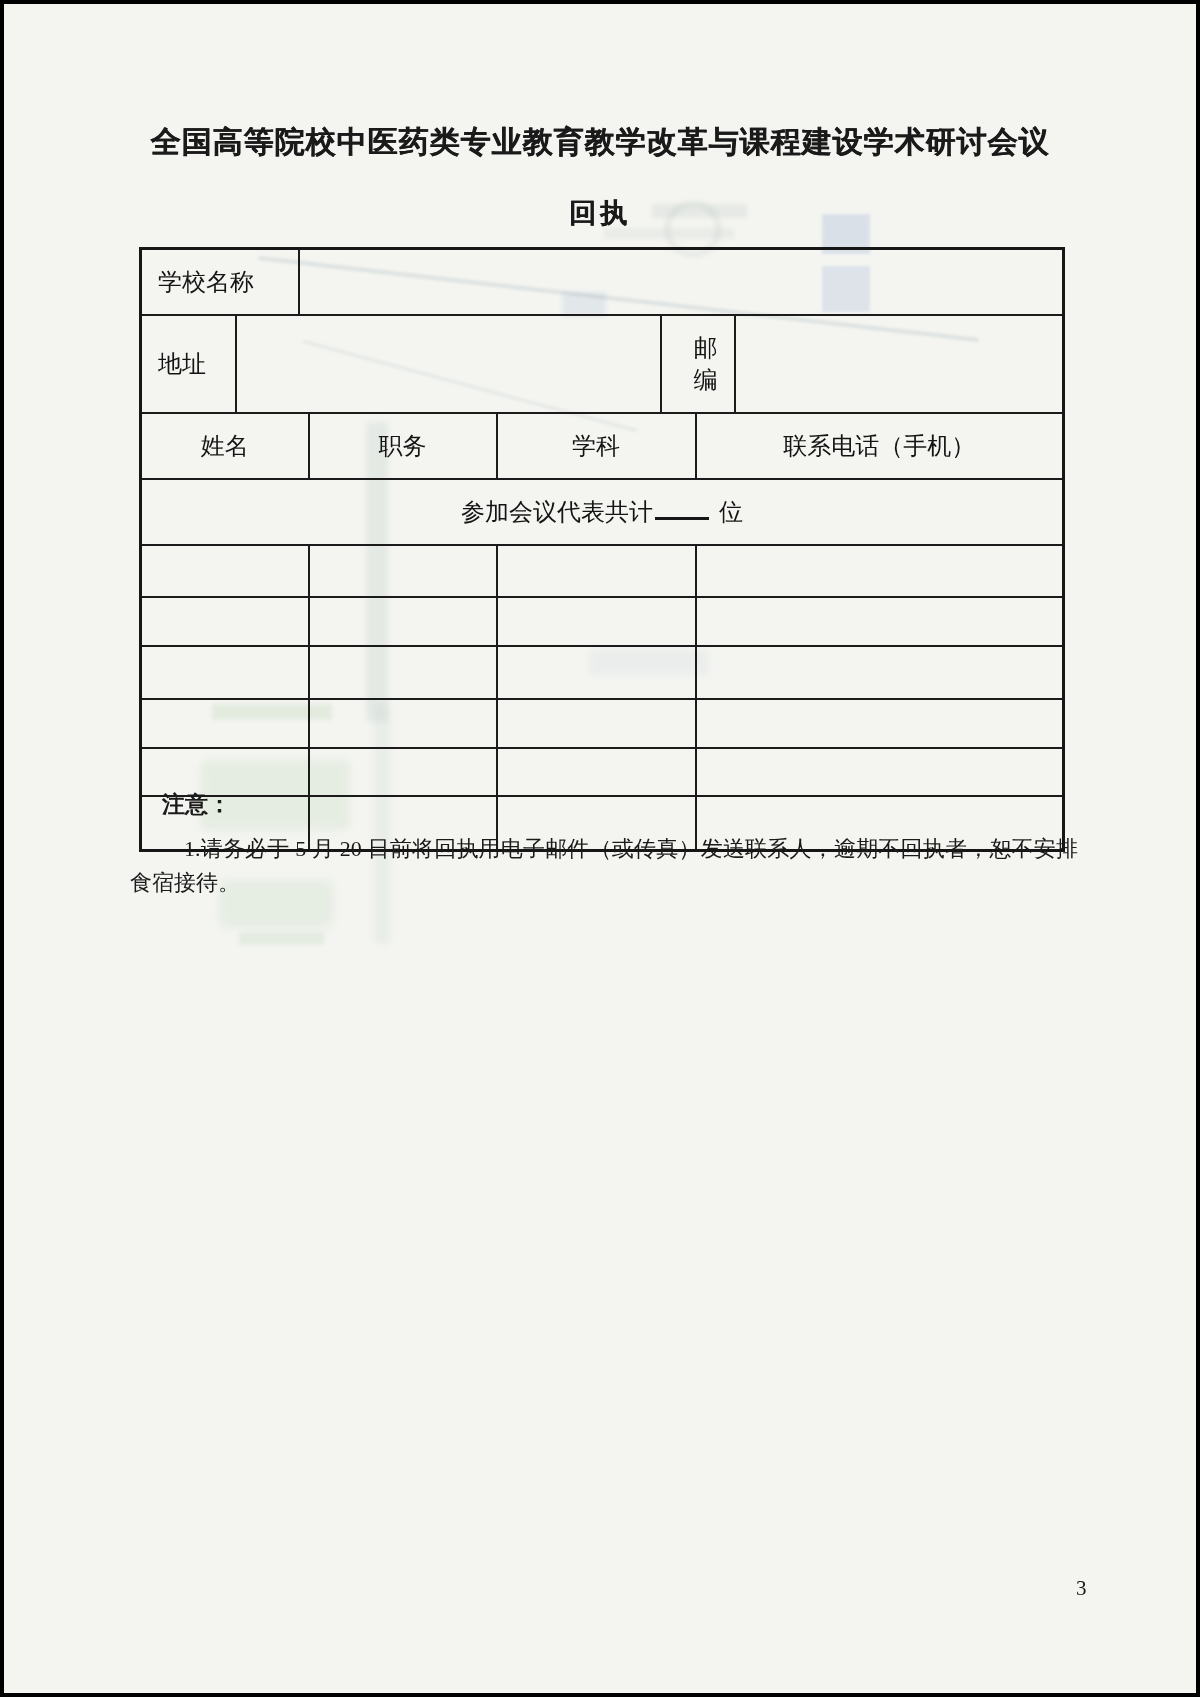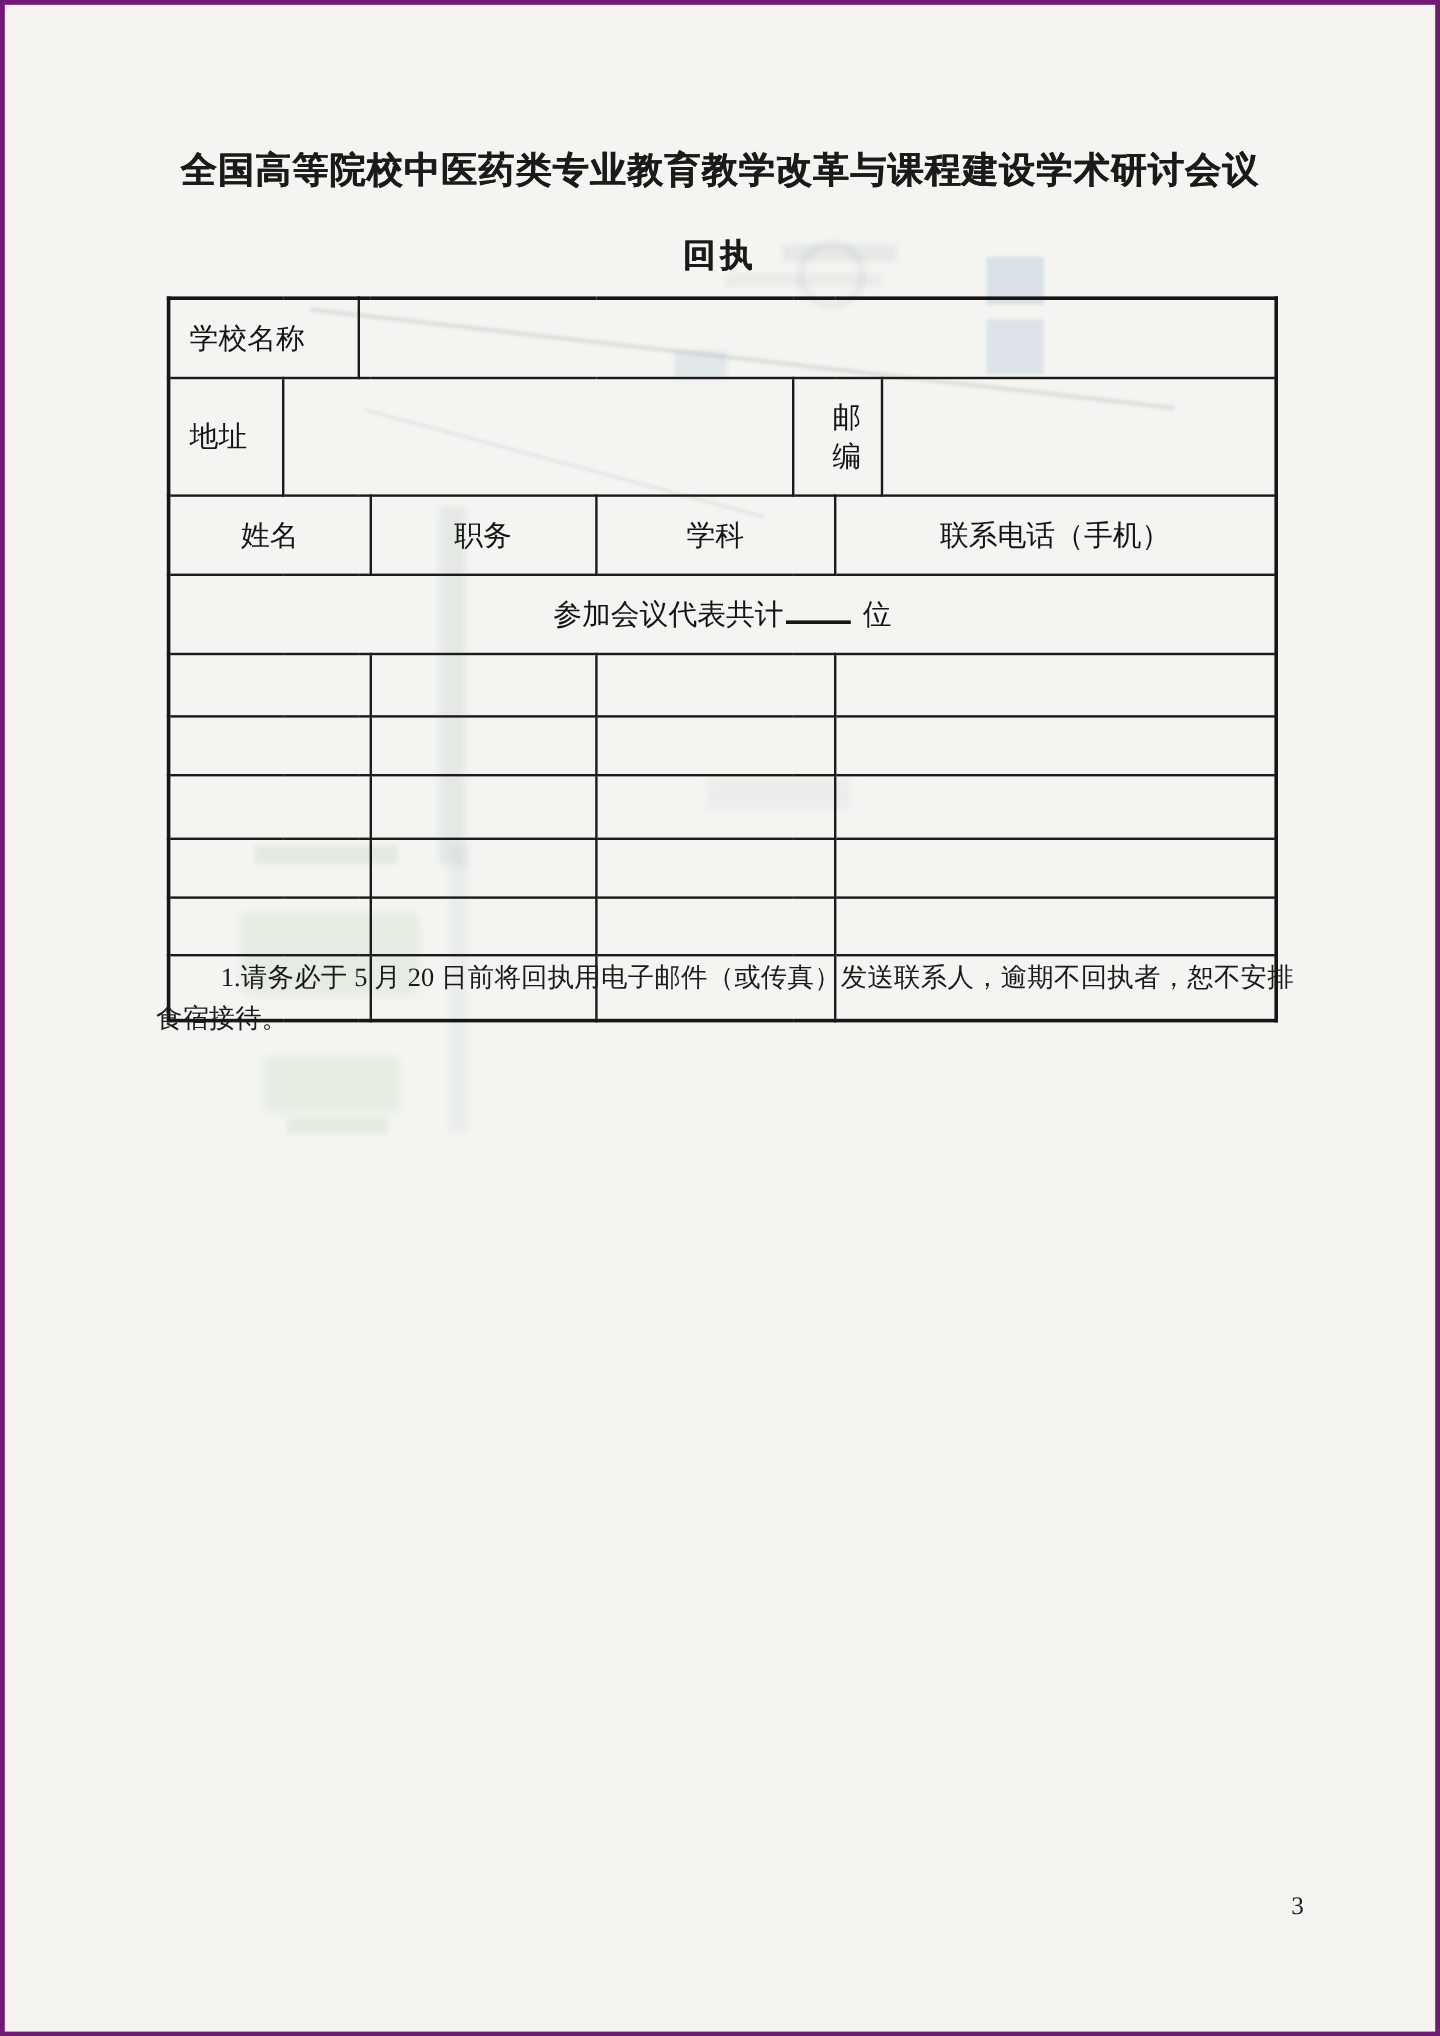--- a/index.html
+++ b/index.html
@@ -1,21 +1,21 @@
 <!DOCTYPE html>
 <html><head>
 <meta charset="utf-8">
 <style>
   html,body{margin:0;padding:0;background:#888;}
   .page{
     position:relative;
     width:1200px;height:1697px;
     box-sizing:border-box;
     background:#f4f5f1;
-    border:4px solid #701a75;
+    border:4px solid #000000;
     overflow:hidden;
     font-family:"Liberation Serif","DejaVu Serif",serif;
     color:#1a1a1a;
   }
   
   .ghost{position:absolute;pointer-events:none;}
   .g-circle{left:660px;top:196px;width:44px;height:44px;border:7px solid #9fb0a8;border-radius:50%;opacity:.14;filter:blur(2px);}
   .g-bar1{left:648px;top:200px;width:95px;height:14px;background:#a8b4b0;opacity:.18;filter:blur(2px);}
   .g-bar2{left:600px;top:224px;width:130px;height:11px;background:#b3beba;opacity:.16;filter:blur(2px);}
   .g-blue1{left:818px;top:210px;width:48px;height:40px;background:#a9bcd6;opacity:.35;filter:blur(1.5px);}
@@ -193,18 +193,19 @@
         <tr>
           <td colspan="3"></td>
           <td colspan="1"></td>
           <td colspan="2"></td>
           <td colspan="2"></td>
         </tr>
       </tbody>
   </table>
 
   <div class="notes">
+    <div class="notes-heading">注意：</div>
     <p>1.请务必于 5 月 20 日前将回执用电子邮件（或传真）发送联系人，逾期不回执者，恕不安排食宿接待。</p>
   </div>
 
   <div class="page-number">3</div>
 
 </div>
 
 </body></html>

